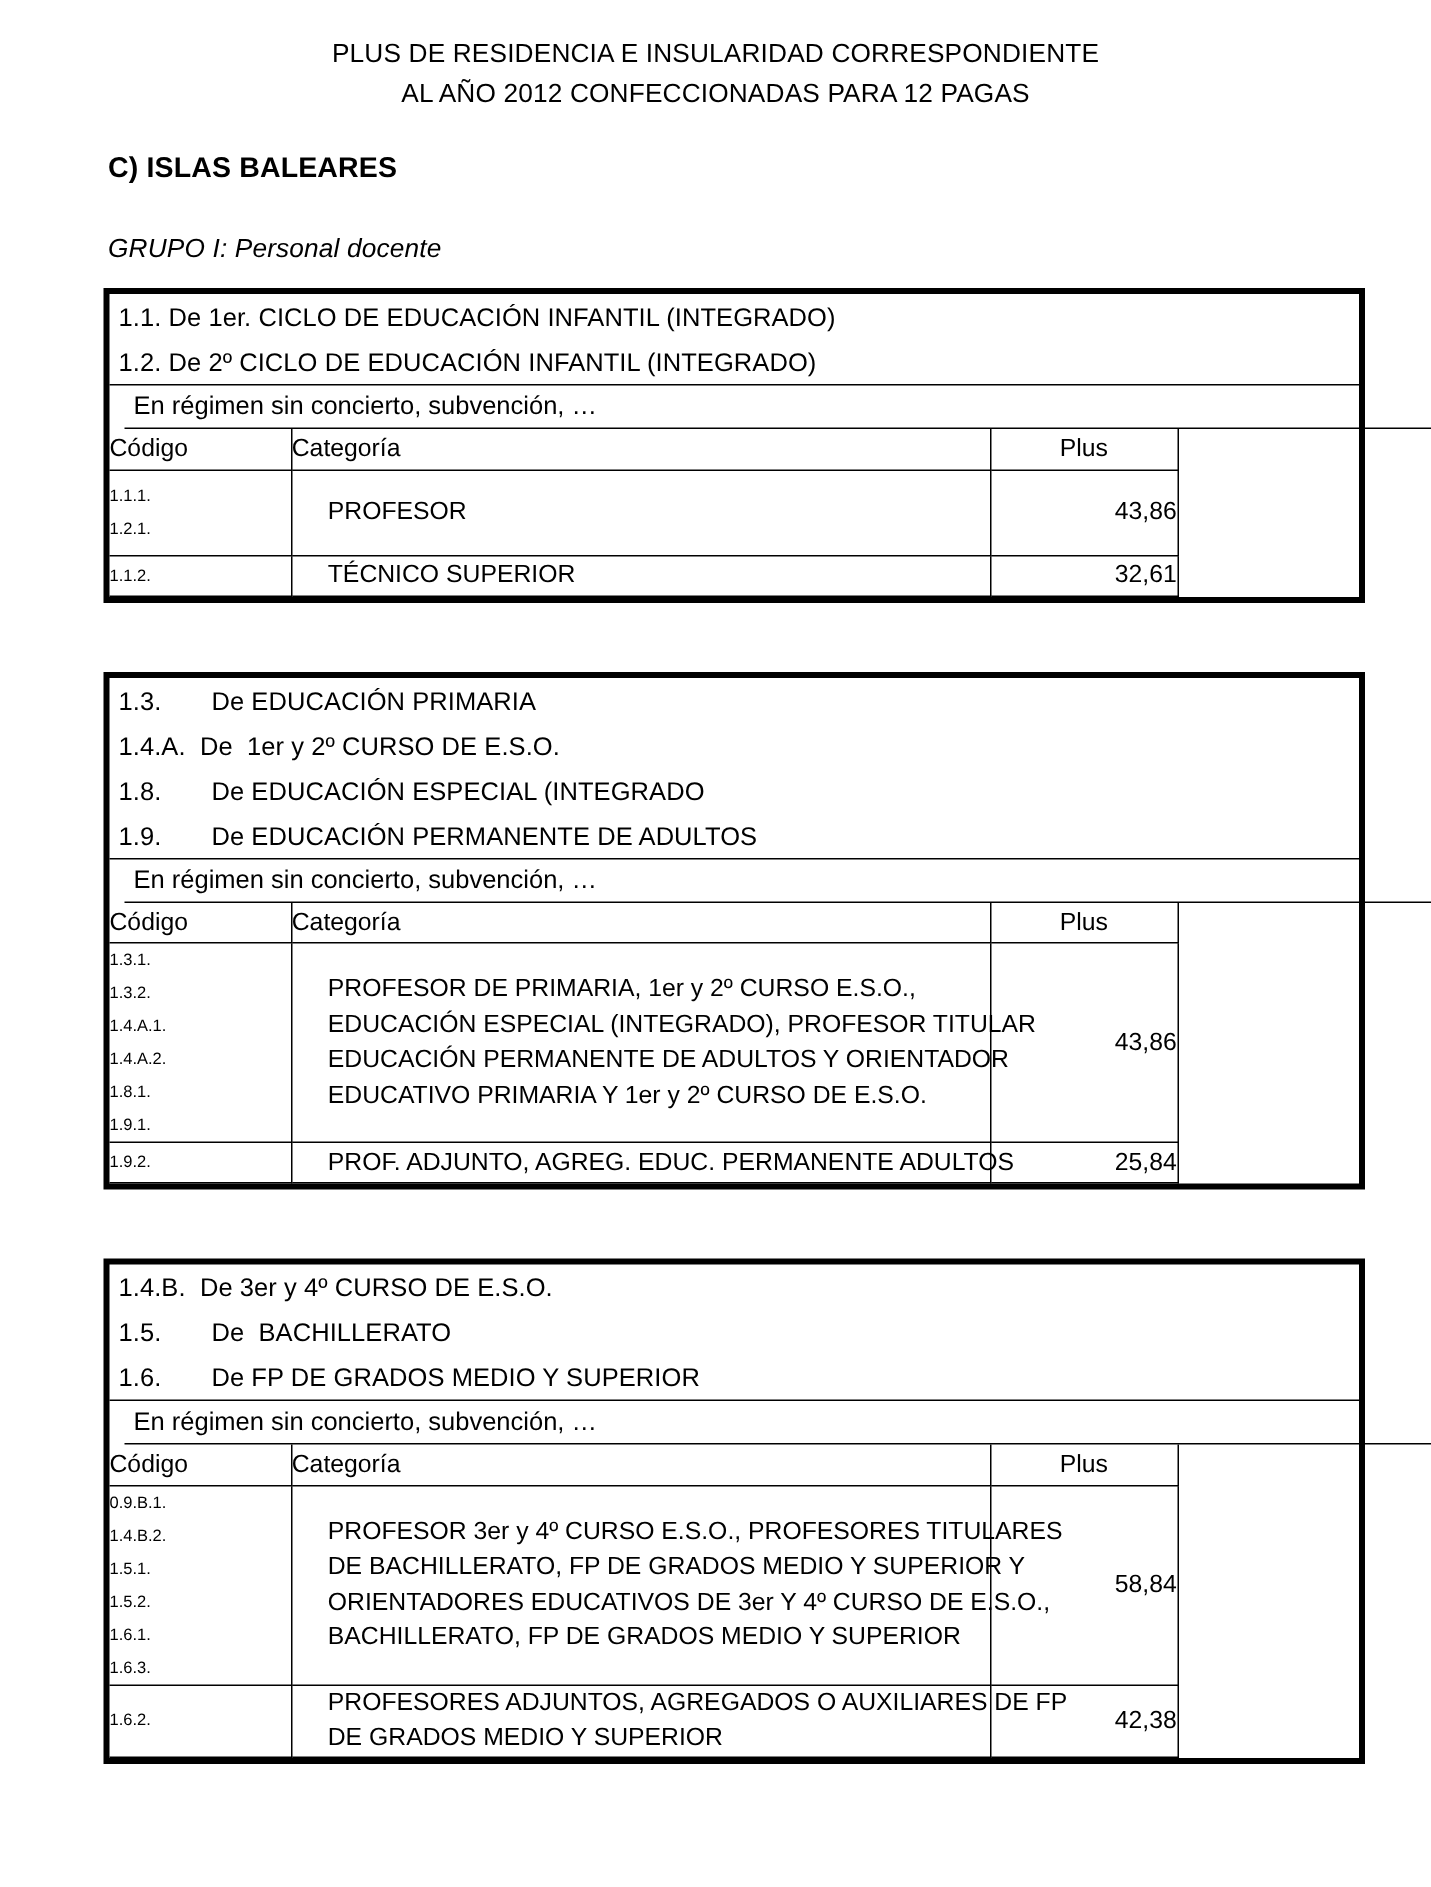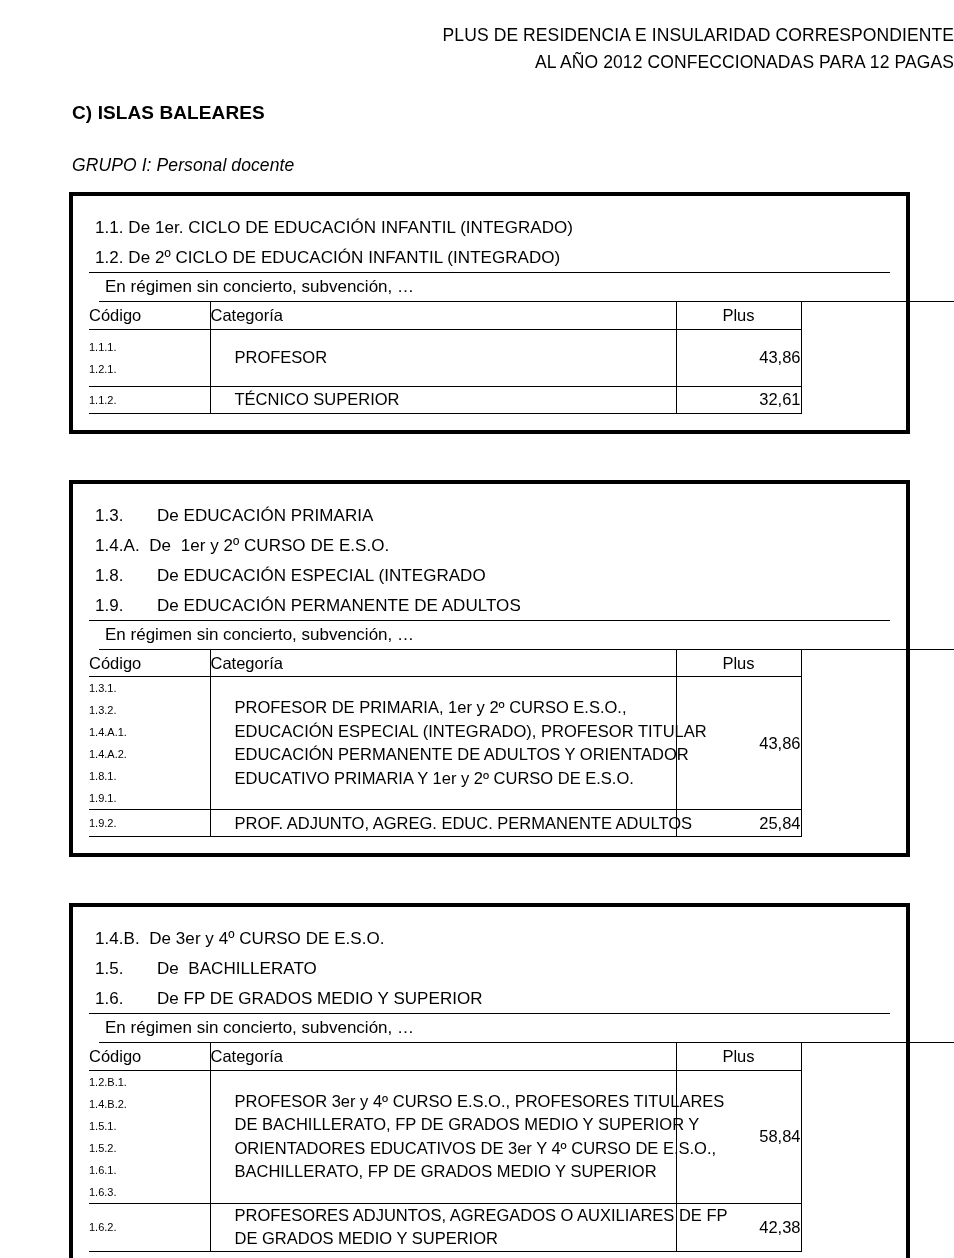--- a/index.html
+++ b/index.html
@@ -27,21 +27,21 @@
     font-size: 19px;
     font-weight: normal;
     letter-spacing: 0.2px;
     margin: 22px 0 0 0;
     line-height: 1.2;
   }
   .subtitle-wrap {
     margin-top: 22px;
   }
   .subtitle {
-    text-align: right;
+    text-align: center;
     font-family: "Liberation Sans", sans-serif;
     font-size: 17.5px;
     font-weight: normal;
     line-height: 1.55;
     letter-spacing: 0.1px;
   }
   .section-head {
     margin: 26px 0 0 72px;
     font-size: 19px;
     font-weight: bold;
@@ -58,21 +58,21 @@
   .block {
     position: relative;
     margin: 16px 0 0 69px;
     width: 841px;
     border: 4px solid #000000;
     box-sizing: border-box;
     background: #ffffff;
   }
   .block-inner {
     position: relative;
-    padding: 16px;
+    padding: 0;
   }
 
   
   .head-lines {
     border-bottom: 1.5px solid #000000;
     box-sizing: border-box;
   }
   .head-line {
     font-size: 17px;
     line-height: 1.0;
@@ -305,21 +305,21 @@
             <thead>
               <tr>
                 <th class="h-code">Código</th>
                 <th class="h-cat">Categoría</th>
                 <th class="h-plus">Plus</th>
               </tr>
             </thead>
             <tbody>
               <tr>
                 <td class="code">
-                  <span class="cline">1.2.B.1.</span>
+                  <span class="cline">0.9.B.1.</span>
                   <span class="cline">1.4.B.2.</span>
                   <span class="cline">1.5.1.</span>
                   <span class="cline">1.5.2.</span>
                   <span class="cline">1.6.1.</span>
                   <span class="cline">1.6.3.</span>
                 </td>
                 <td class="cat">
                   <span class="tline">PROFESOR 3er y 4º CURSO E.S.O., PROFESORES TITULARES</span>
                   <span class="tline">DE BACHILLERATO, FP DE GRADOS MEDIO Y SUPERIOR Y</span>
                   <span class="tline">ORIENTADORES EDUCATIVOS DE 3er Y 4º CURSO DE E.S.O.,</span>

